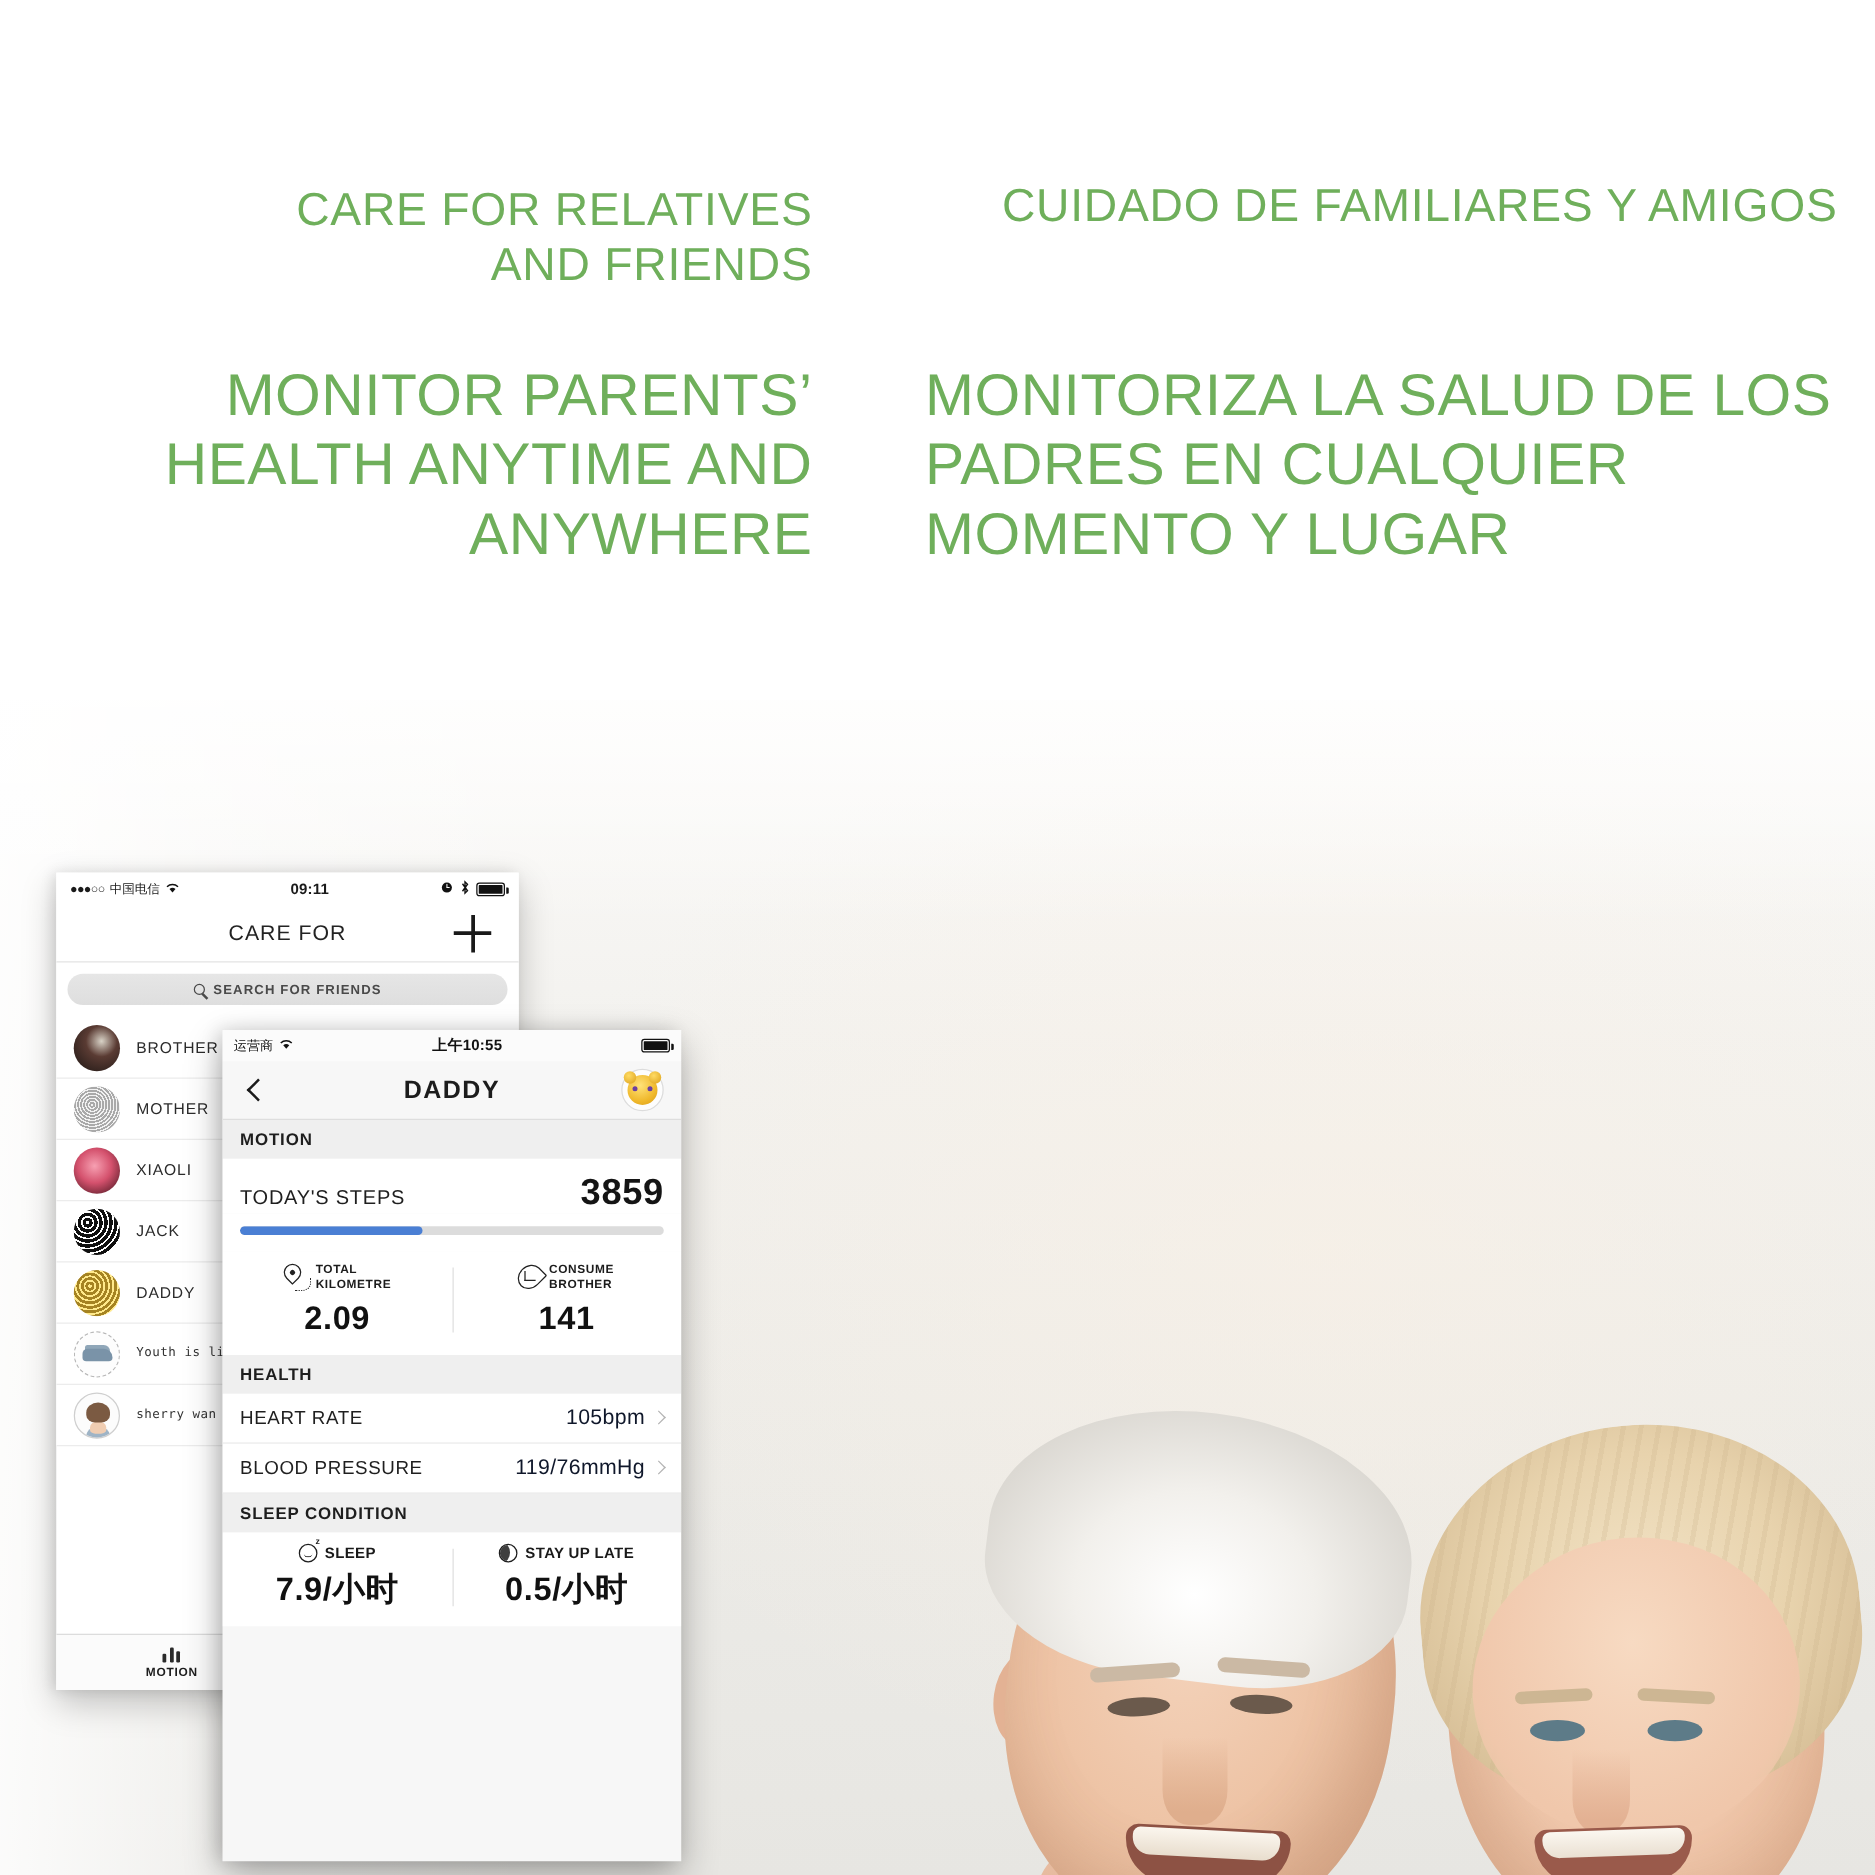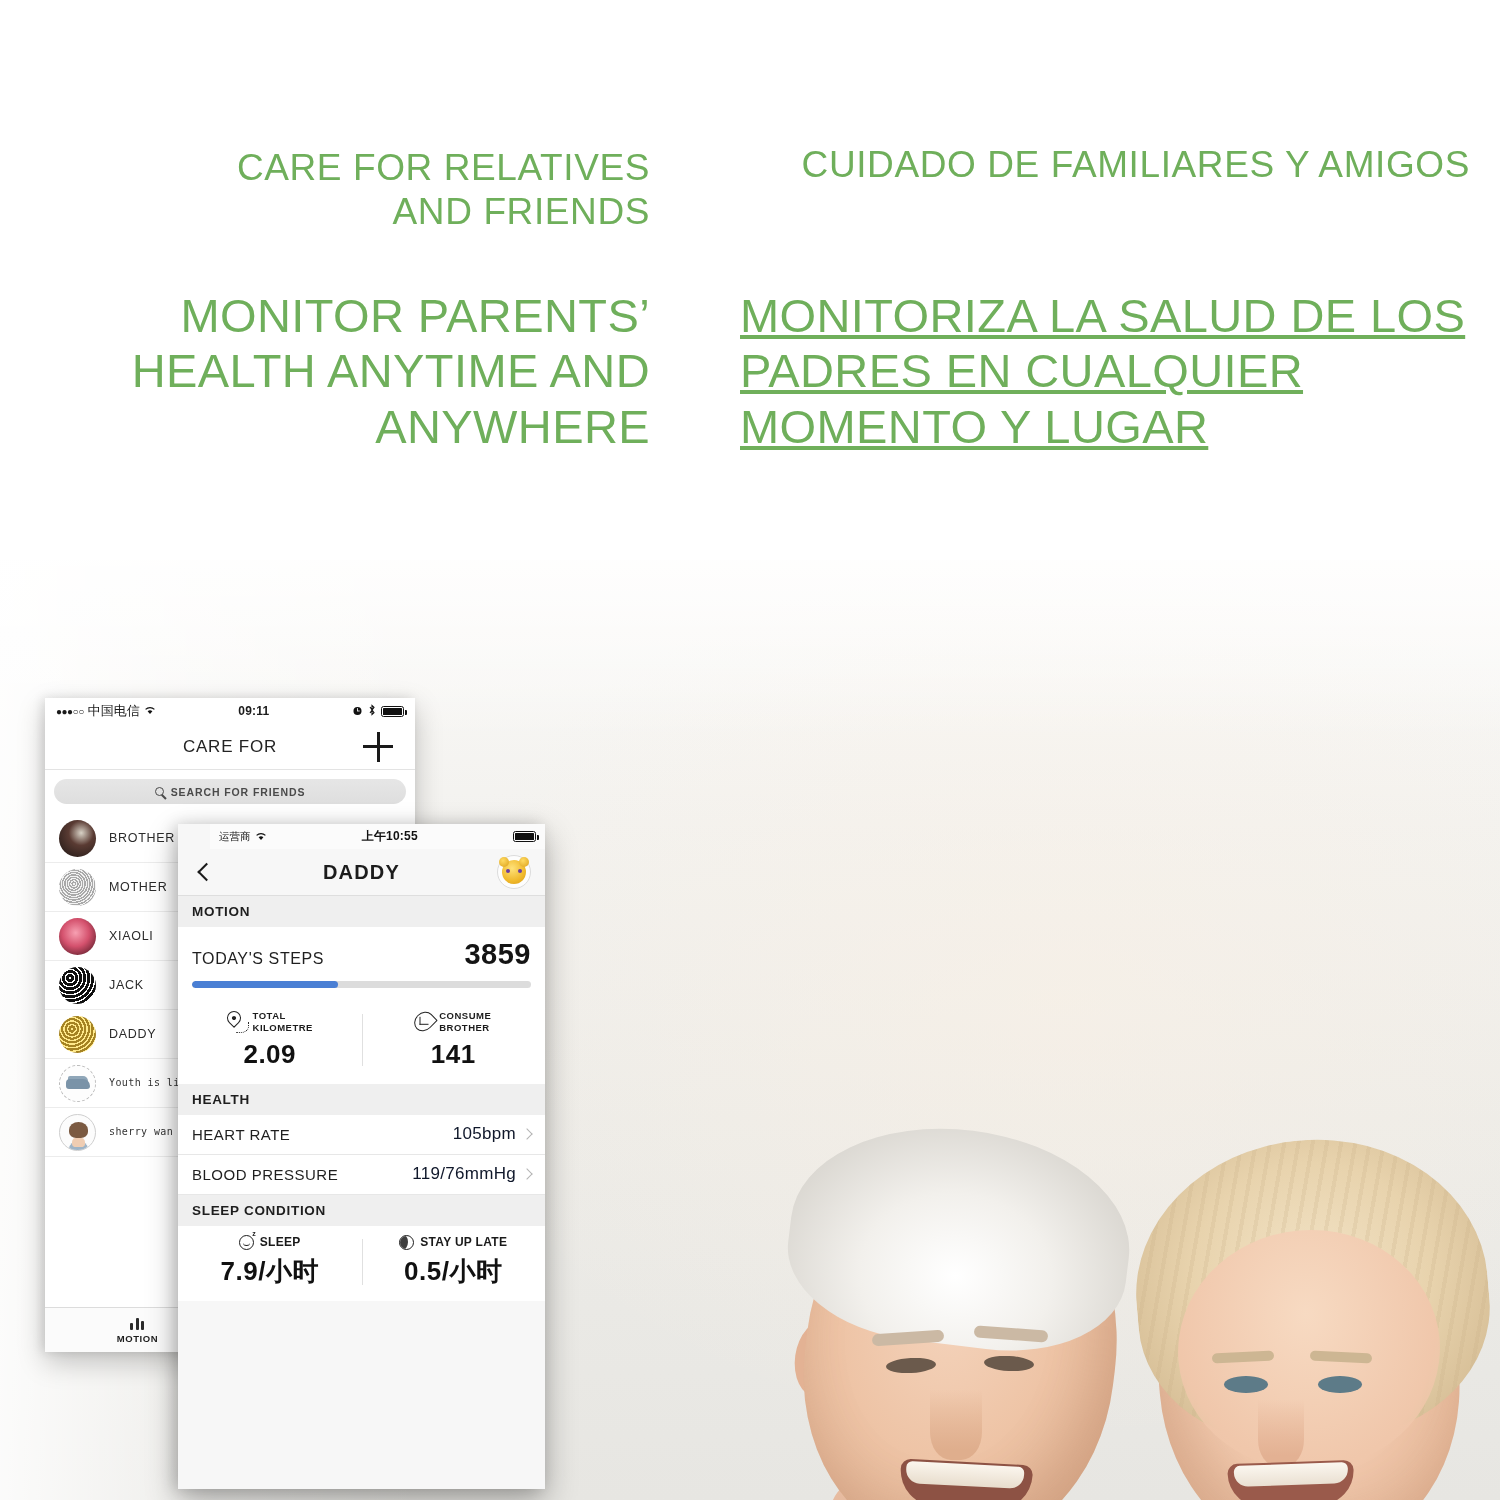--- a/index.html
+++ b/index.html
@@ -33,21 +33,21 @@
   .headline {
     color: #6FAF5B;
     font-size: 47px;
     line-height: 1.18;
     font-weight: 400;
     letter-spacing: 0.4px;
   }
   .kicker-left  { position: absolute; top: 146px; right: 0; width: 500px; text-align: right; }
   .headline-left{ position: absolute; top: 288px; right: 0; width: 520px; }
   .kicker-right  { position: absolute; top: 143px; left: 0; width: 730px; text-align: right; }
-  .headline-right{ position: absolute; top: 288px; left: 0; width: 730px; text-align: left; text-decoration: underline; }
+  .headline-right{ position: absolute; top: 288px; left: 0; width: 730px; text-align: left; }
 
   
   .photo-wrap {
     position: absolute;
     left: 0; top: 440px;
     width: 1500px; height: 1060px;
     overflow: hidden;
     z-index: 5;
   }
   .photo {
@@ -295,21 +295,21 @@
 
   
   #phone-right {
     left: 178px; top: 824px;
     width: 367px; height: 665px;
     box-shadow: 0 12px 30px rgba(0,0,0,0.30), -4px 0 14px rgba(0,0,0,0.14);
     background: #f7f7f7;
   }
   .statusbar-r {
     height: 25px; display: flex; align-items: center; padding: 0 9px;
-    font-size: 11px; color: #111; background: #fbfbfb; margin-left: 32px;
+    font-size: 11px; color: #111; background: #fbfbfb;
   }
   .navbar-r {
     height: 47px; position: relative; display: flex; align-items: center; justify-content: center;
     background: #f7f7f7; border-bottom: 1px solid #dedede;
   }
   .navbar-r .title { font-size: 20px; font-weight: 700; color: #1c1c1c; letter-spacing: 1.2px; }
   .back-chev {
     position: absolute; left: 22px; top: 50%; width: 13px; height: 13px;
     border-left: 2.6px solid #1a1a1a; border-bottom: 2.6px solid #1a1a1a;
     transform: translateY(-50%) rotate(45deg);
@@ -473,21 +473,21 @@
     <div class="kicker kicker-right">CUIDADO DE FAMILIARES Y AMIGOS</div>
     <div class="headline headline-right">MONITORIZA LA SALUD DE LOS PADRES EN CUALQUIER MOMENTO Y LUGAR</div>
   </div>
 </div>
 
 <div class="phone" id="phone-left">
 
   <div class="statusbar">
     <div class="sb-left">
       <span class="sb-dots">●●●○○</span>
-      <span style="font-size:13px">中国电信</span>
+      <span style="font-size:10px">中国电信</span>
       <span>
         <svg width="12" height="10" viewBox="0 0 12 10">
             <path d="M6 9 L3.6 6.2 a3.6 3.6 0 0 1 4.8 0 Z" fill="#111"></path>
             <path d="M1.6 4.4 a6.4 6.4 0 0 1 8.8 0" stroke="#111" stroke-width="1.2" fill="none"></path>
           </svg>
       </span>
     </div>
     <div class="sb-center">09:11</div>
     <div class="sb-right">
       <span>

